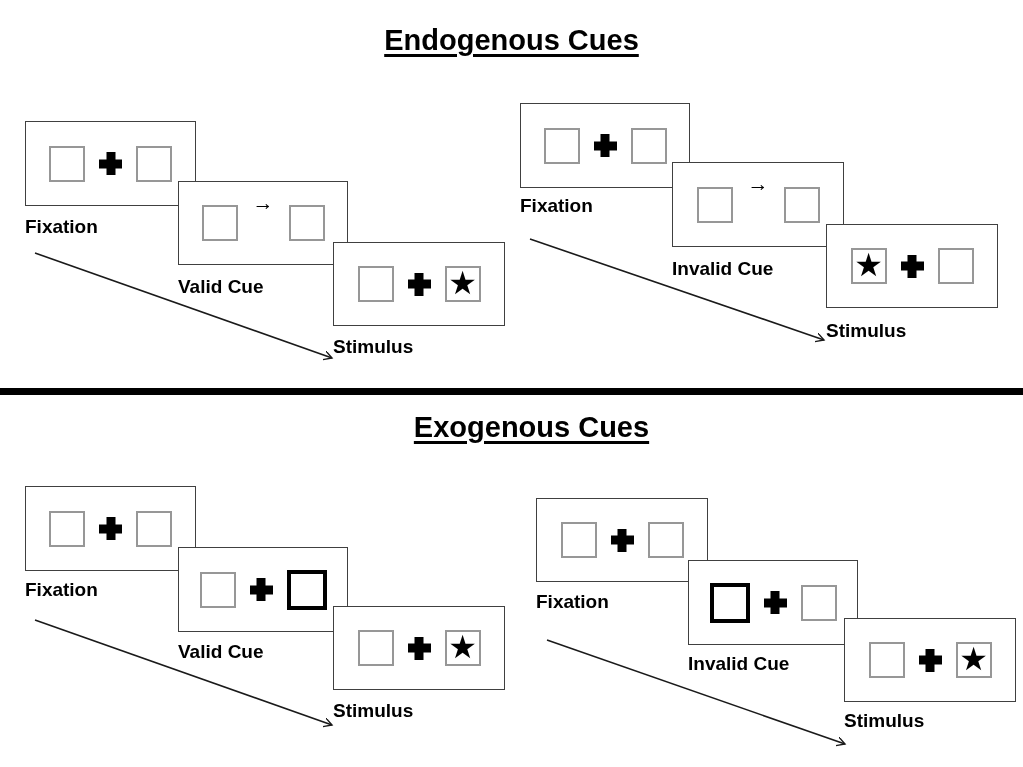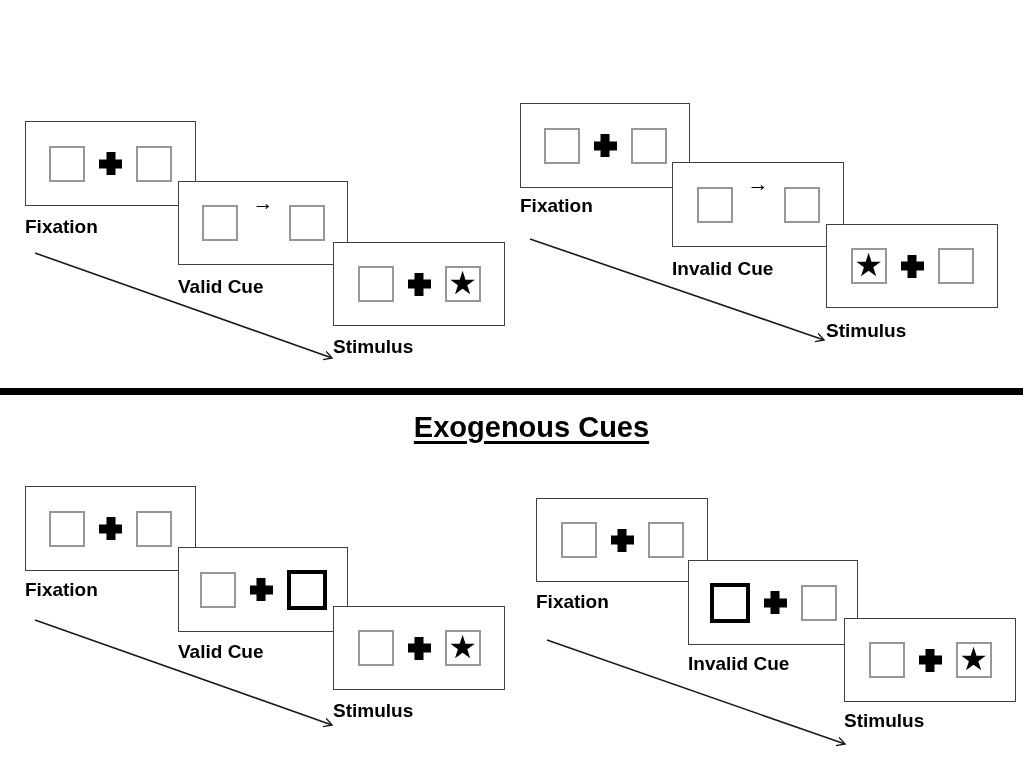--- a/index.html
+++ b/index.html
@@ -78,20 +78,21 @@
       <marker id="ah" markerWidth="12" markerHeight="12" refX="8" refY="4.5" orient="auto" markerUnits="userSpaceOnUse">
         <path d="M0,0 L8,4.5 L0,9" fill="none" stroke="#1a1a1a" stroke-width="1.4"></path>
       </marker>
     </defs>
     <line x1="35" y1="253" x2="332" y2="358" stroke="#1a1a1a" stroke-width="1.6" marker-end="url(#ah)"></line>
     <line x1="530" y1="239" x2="824" y2="340" stroke="#1a1a1a" stroke-width="1.6" marker-end="url(#ah)"></line>
     <line x1="35" y1="620" x2="332" y2="725" stroke="#1a1a1a" stroke-width="1.6" marker-end="url(#ah)"></line>
     <line x1="547" y1="640" x2="845" y2="744" stroke="#1a1a1a" stroke-width="1.6" marker-end="url(#ah)"></line>
   </svg>
 
+  <div class="section-title title-endo">Endogenous Cues</div>
   <div class="divider"></div>
   <div class="section-title title-exo">Exogenous Cues</div>
 
   <div>
     <div class="screen tl-fix z1">
       <span class="sq"></span>
       <span class="plus"></span>
       <span class="sq"></span>
     </div>
     <div class="plabel tl-fix-label">Fixation</div>

